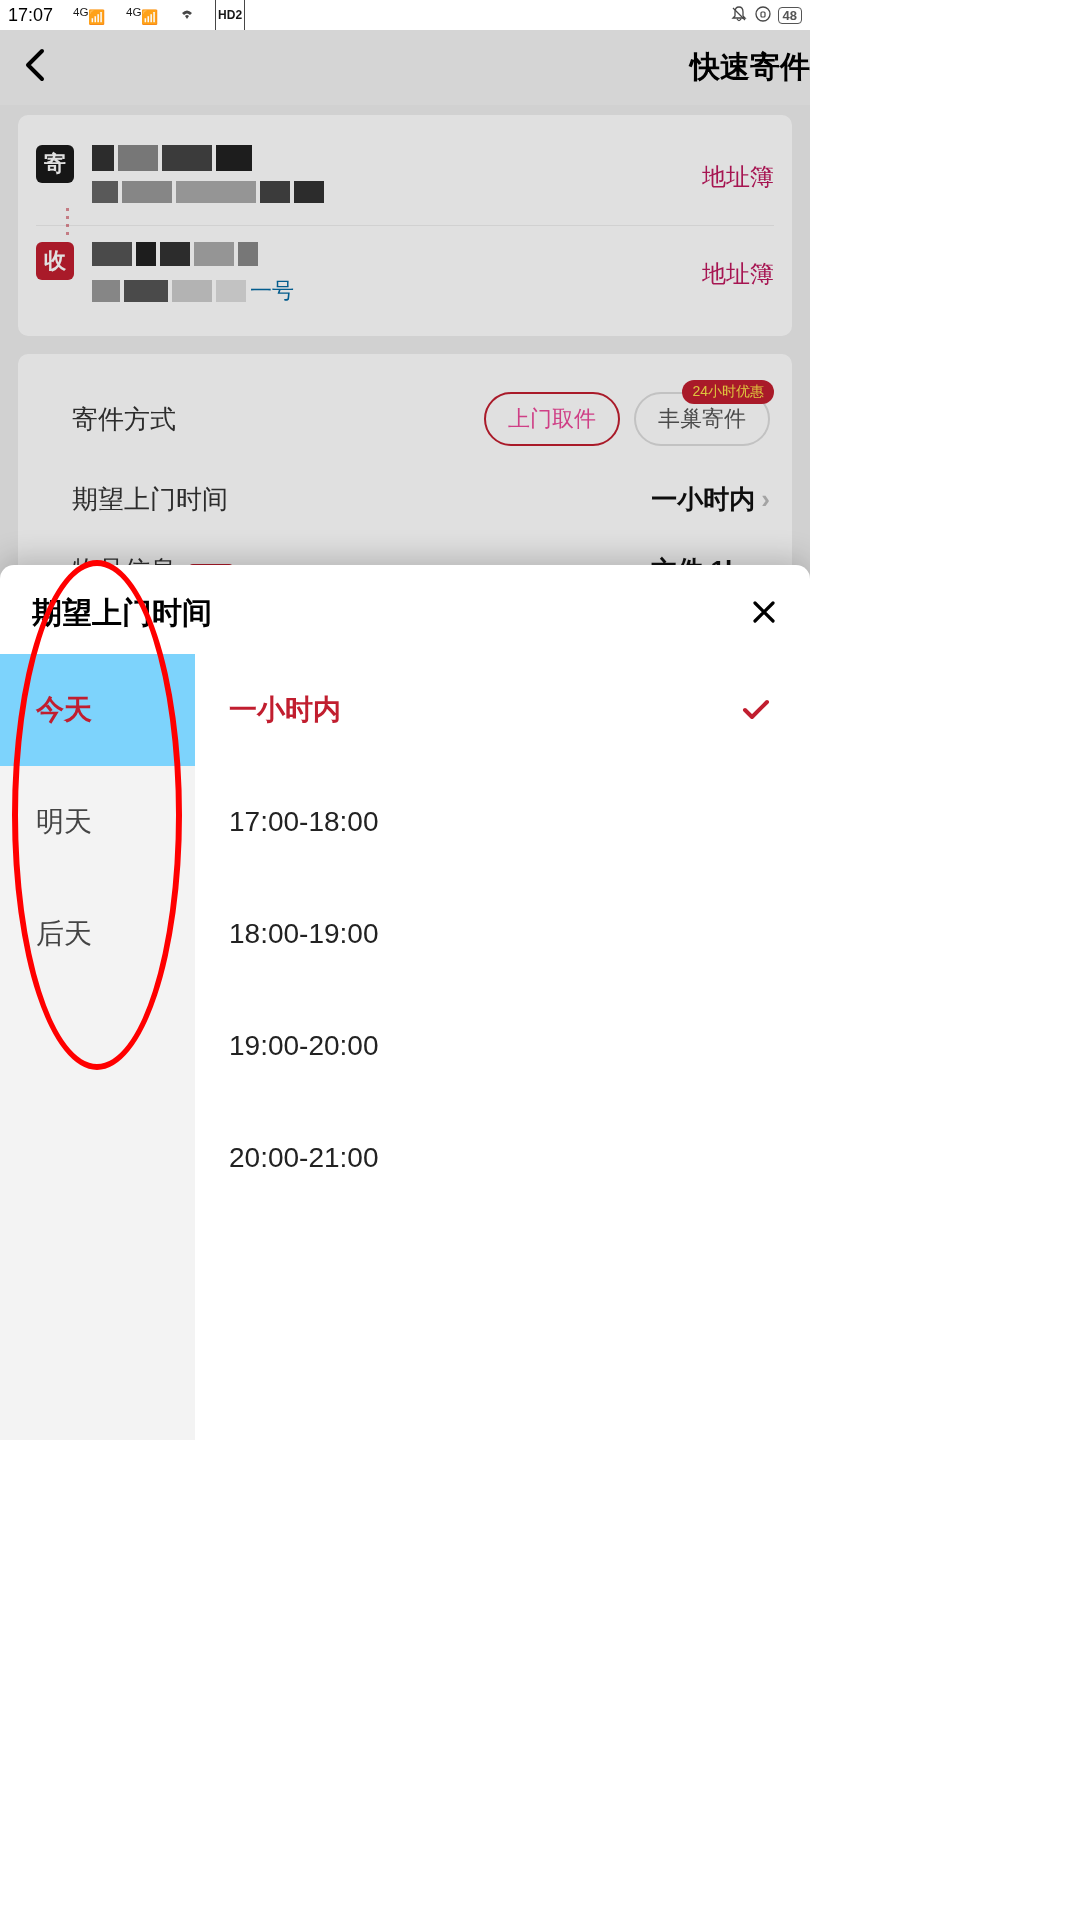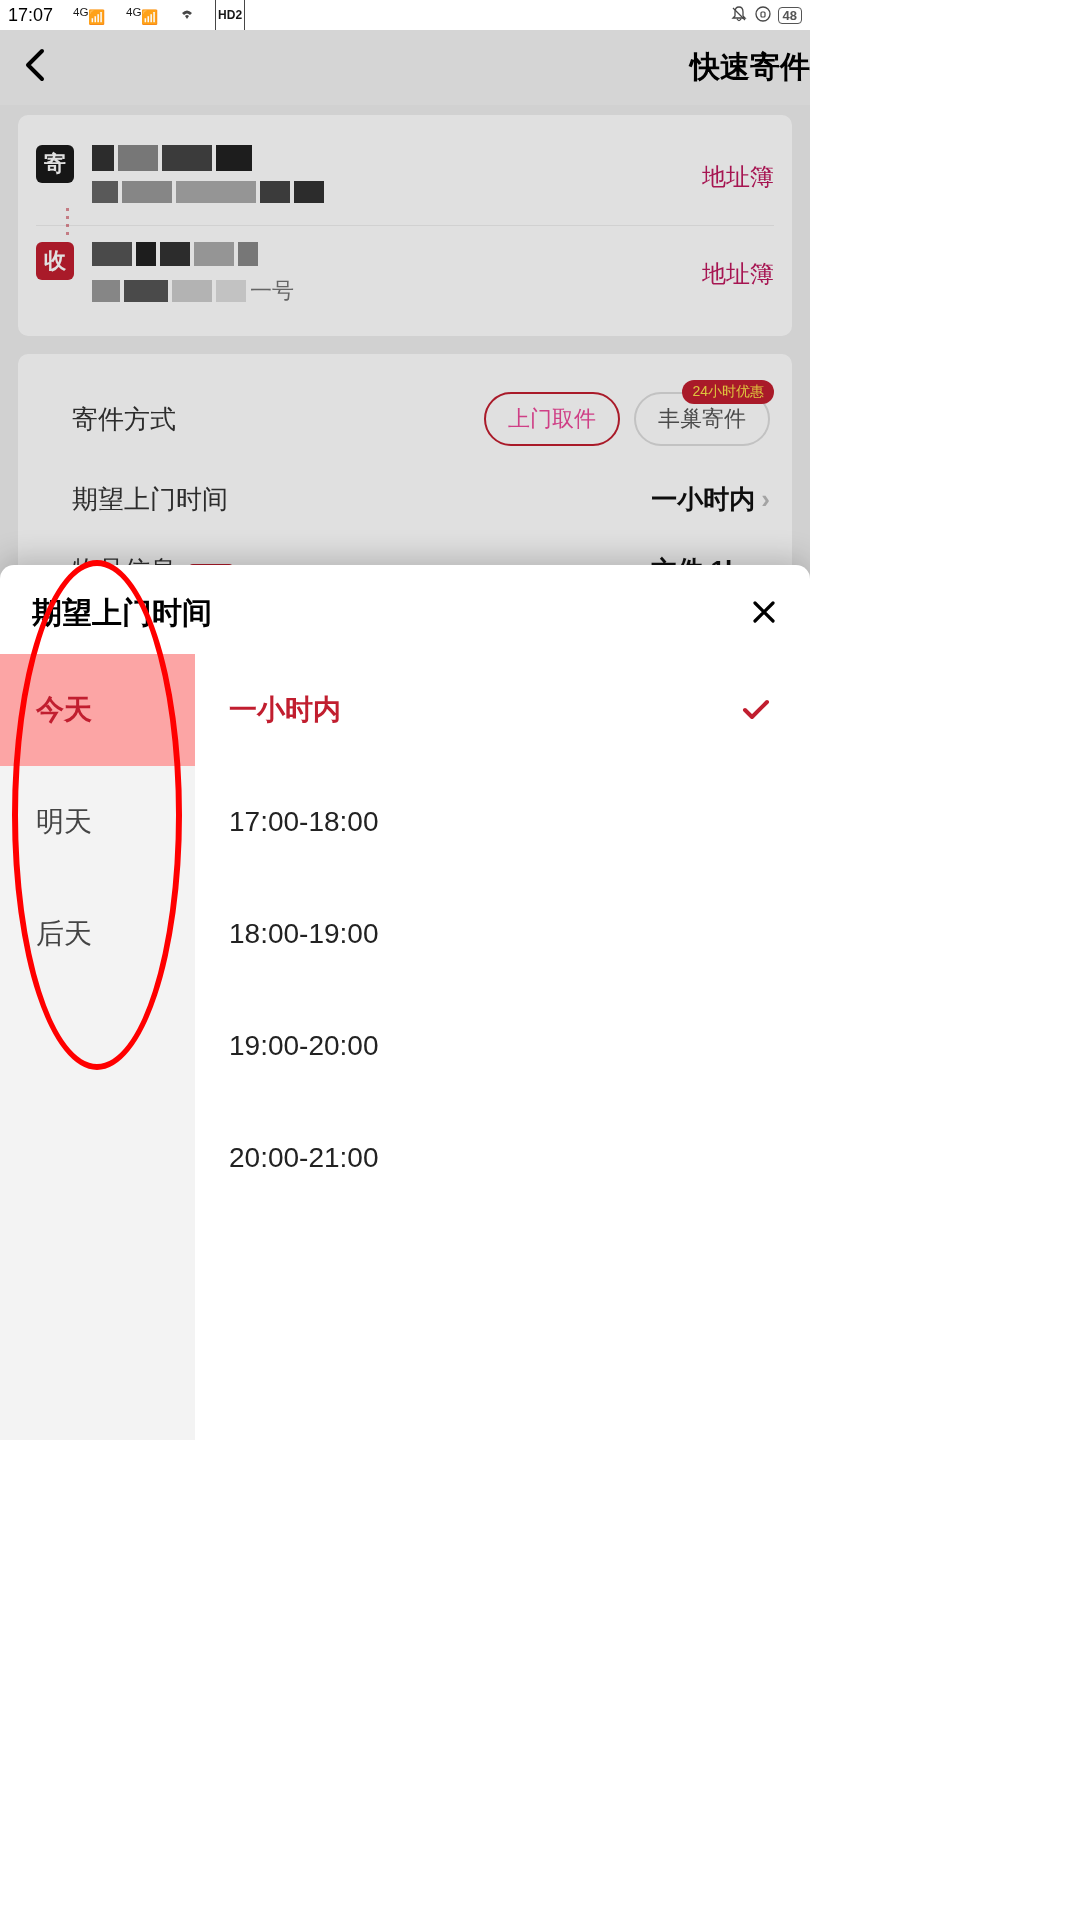--- a/index.html
+++ b/index.html
@@ -49,21 +49,21 @@
   .req-badge { background: #c11e2f; color: #fff; font-size: 14px; padding: 2px 8px; border-radius: 4px; margin-left: 6px; }
   
   
   .sheet { position: absolute; left: 0; right: 0; bottom: 0; height: 875px; background: #fff; border-radius: 14px 14px 0 0; box-shadow: 0 -6px 30px rgba(0,0,0,.2); display: flex; flex-direction: column; z-index: 5; }
   .sheet-header { display: flex; align-items: center; justify-content: space-between; padding: 28px 32px 20px; }
   .sheet-title { font-size: 30px; font-weight: 700; }
   .sheet-close { font-size: 34px; font-weight: 400; line-height: 1; }
   .sheet-body { flex: 1; display: flex; overflow: hidden; }
   .day-col { width: 195px; background: #f3f3f3; }
   .day-item { height: 112px; display: flex; align-items: center; padding-left: 36px; font-size: 28px; color: #444; }
-  .day-item.active { background: #fca5a5; color: #c11e2f; font-weight: 600; }
+  .day-item.active { background: #7dd3fc; color: #c11e2f; font-weight: 600; }
   .time-col { flex: 1; }
   .time-item { height: 112px; display: flex; align-items: center; justify-content: space-between; padding: 0 40px 0 34px; font-size: 28px; color: #222; }
   .time-item.selected { color: #c11e2f; font-weight: 600; }
   .check-mark { color: #c11e2f; font-size: 32px; font-weight: 700; }
   
   
   .annotation-ellipse { position: absolute; left: 12px; top: 560px; width: 170px; height: 510px; border: 6px solid #ff0000; border-radius: 50%; z-index: 10; pointer-events: none; }
 </style>
 </head>
 <body>
@@ -143,21 +143,21 @@
           <span class="px" style="width:20px;height:24px;background:#222"></span>
           <span class="px" style="width:30px;height:24px;background:#333"></span>
           <span class="px" style="width:40px;height:24px;background:#aaa"></span>
           <span class="px" style="width:20px;height:24px;background:#888"></span>
         </div>
         <div class="pixelate" style="margin-top:10px;align-items:center">
           <span class="px" style="width:28px;height:22px;background:#999"></span>
           <span class="px" style="width:44px;height:22px;background:#555"></span>
           <span class="px" style="width:40px;height:22px;background:#ccc"></span>
           <span class="px" style="width:30px;height:22px;background:#ddd"></span>
-          <span style="font-size:22px;color:#737373;background:none">一号</span>
+          <span style="font-size:22px;color:#0369a1;background:none">一号</span>
         </div>
       </div>
       <div class="addr-book">地址簿</div>
     </div>
   </div>
 
   <div class="options-card">
     <div class="opt-row">
       <span class="opt-label">寄件方式</span>
       <div class="opt-choices">

